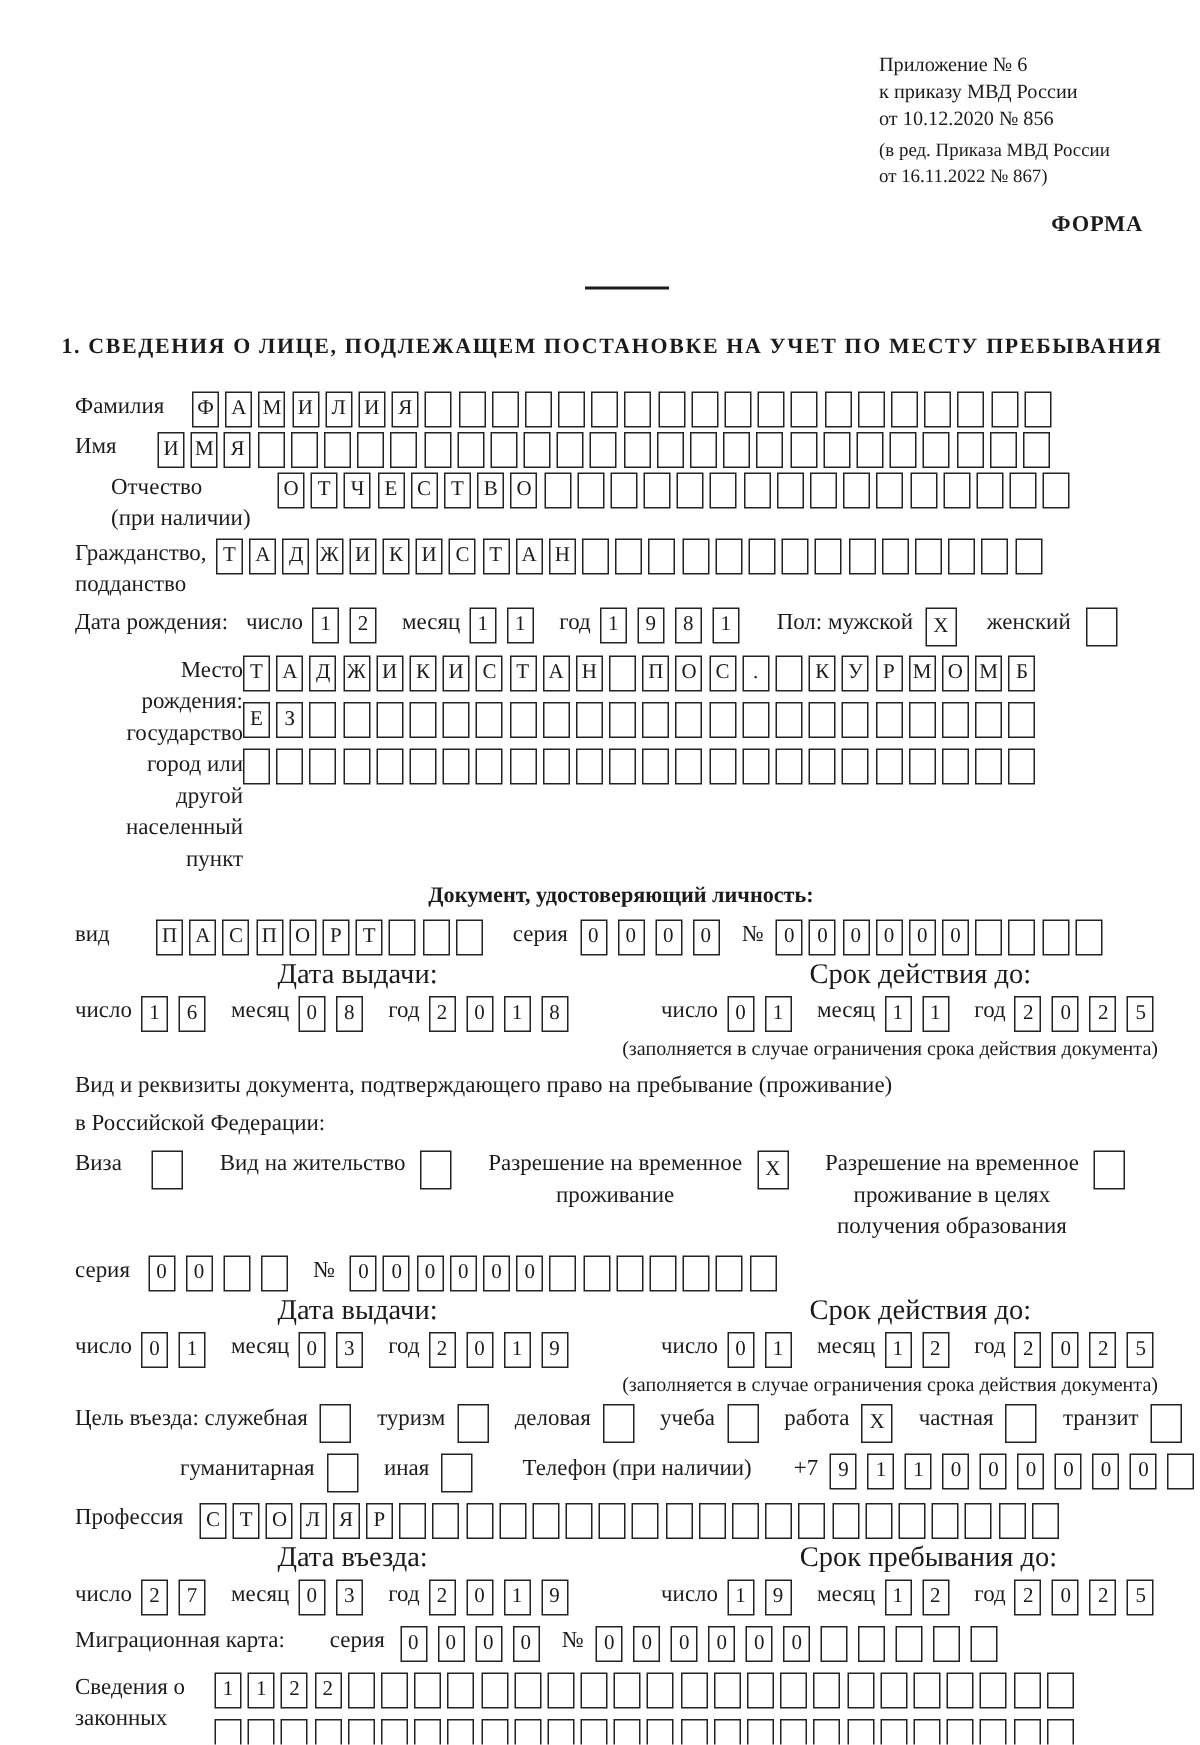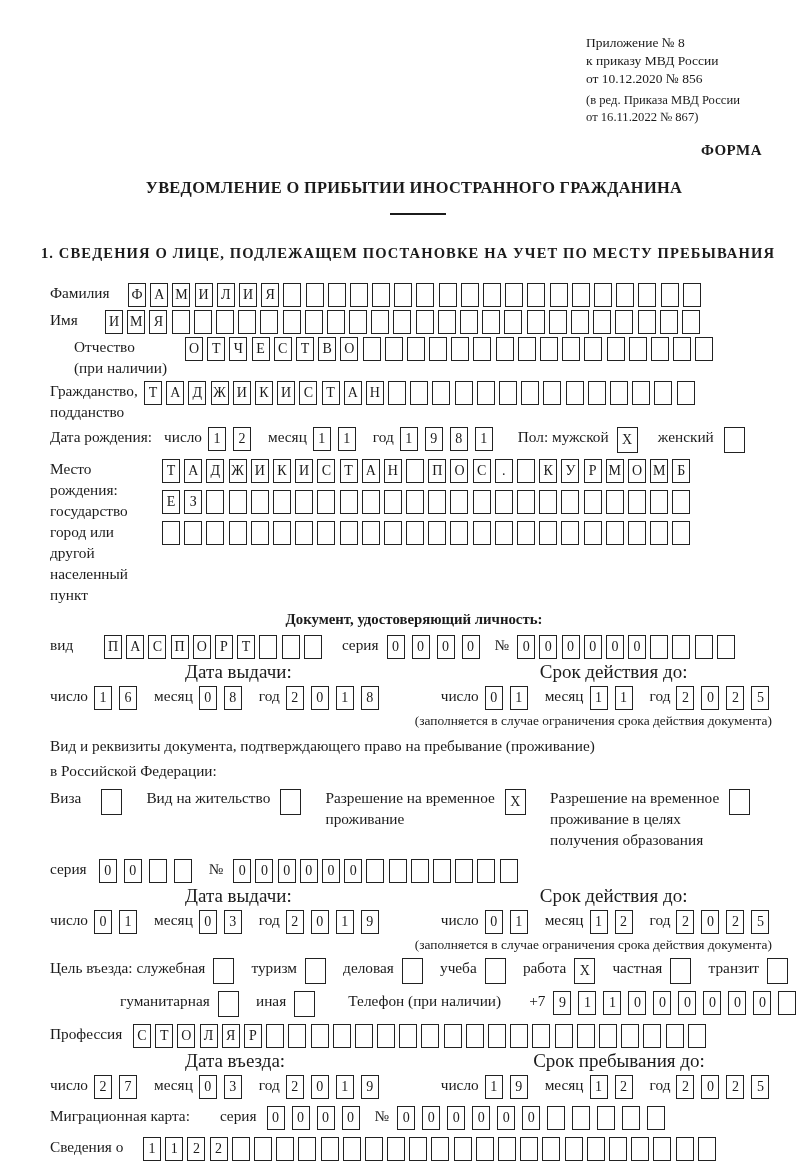--- a/index.html
+++ b/index.html
@@ -19,38 +19,38 @@
 
   .title { text-align:center; font-weight:bold; font-size:16.4px; line-height:22px; letter-spacing:.3px; }
   .uline { display:inline-block; width:56px; border-bottom:2px solid #1b1b1b; height:14px; margin-left:8px; }
 
   .sect { text-align:center; font-weight:bold; font-size:14.6px; letter-spacing:1.1px; white-space:nowrap; margin:24px 0 20px -12px; }
 
   
   .row { display:flex; align-items:flex-start; margin-bottom:2px; }
   .lbl { font-size:15.3px; line-height:21px; flex:0 0 auto; }
   .pre { white-space:pre-line; }
-  .center { text-align:left; }
+  .center { text-align:center; }
 
   
   .cells { display:flex; flex:0 0 auto; margin-top:1px; }
   .cell {
     flex:0 0 auto; width:18px; height:24px; border:1.6px solid #222;
     margin-right:4.2px; display:flex; align-items:center; justify-content:center;
     font-size:14px; line-height:1;
   }
   .cells.gap .cell { margin-right:7px; }
   .cells.cb .cell { width:21px; height:26px; }
 
   
   .w-surname { width:78px; }
   .w-name { width:55px; }
   .w-patr { width:111px;margin-left:24px; }
   .w-cit { width:94px; }
-  .w-birthpl { width:112px; }
+  .w-birthpl { width:112px;text-align:right; }
   .w-prof { width:83px; }
   .w-reps { width:93px; }
   .cellcol { display:flex; flex-direction:column; }
   .cellcol .cells { margin-bottom:6px; }
 
   .heading-doc { text-align:center; font-weight:bold; font-size:14.8px; margin:6px 0 6px 0; }
 
   
   .ml8{margin-left:8px;} .ml10{margin-left:10px;} .ml16{margin-left:16px;}
   .ml20{margin-left:20px;} .ml30{margin-left:30px;} .ml45{margin-left:45px;} .ml70{margin-left:70px;}
@@ -74,32 +74,31 @@
   .purpose-row { display:flex; align-items:flex-start; margin-bottom:6px; }
   .purpose-row .lbl { margin-right:8px; }
   .purpose-row .cells { margin-right:13px; }
 </style>
 </head>
 <body>
 
 <div class="page">
 
   <div class="hdr">
-    <div class="ln">Приложение № 8</div>
+    <div class="ln">Приложение № 6</div>
     <div class="ln">к приказу МВД России</div>
     <div class="ln">от 10.12.2020 № 856</div>
     <div class="sp"></div>
     <div class="ln small">(в ред. Приказа МВД России</div>
     <div class="ln small">от 16.11.2022 № 867)</div>
   </div>
 
   <div class="forma">ФОРМА</div>
 
   <div class="title">
-    <div>УВЕДОМЛЕНИЕ О ПРИБЫТИИ ИНОСТРАННОГО ГРАЖДАНИНА</div>
     <div>
       <span class="uline"></span>
     </div>
   </div>
 
   <div class="sect">1. СВЕДЕНИЯ О ЛИЦЕ, ПОДЛЕЖАЩЕМ ПОСТАНОВКЕ НА УЧЕТ ПО МЕСТУ ПРЕБЫВАНИЯ</div>
 
   <div class="row">
     <span class="lbl w-surname">Фамилия</span>
     <span class="cells">

